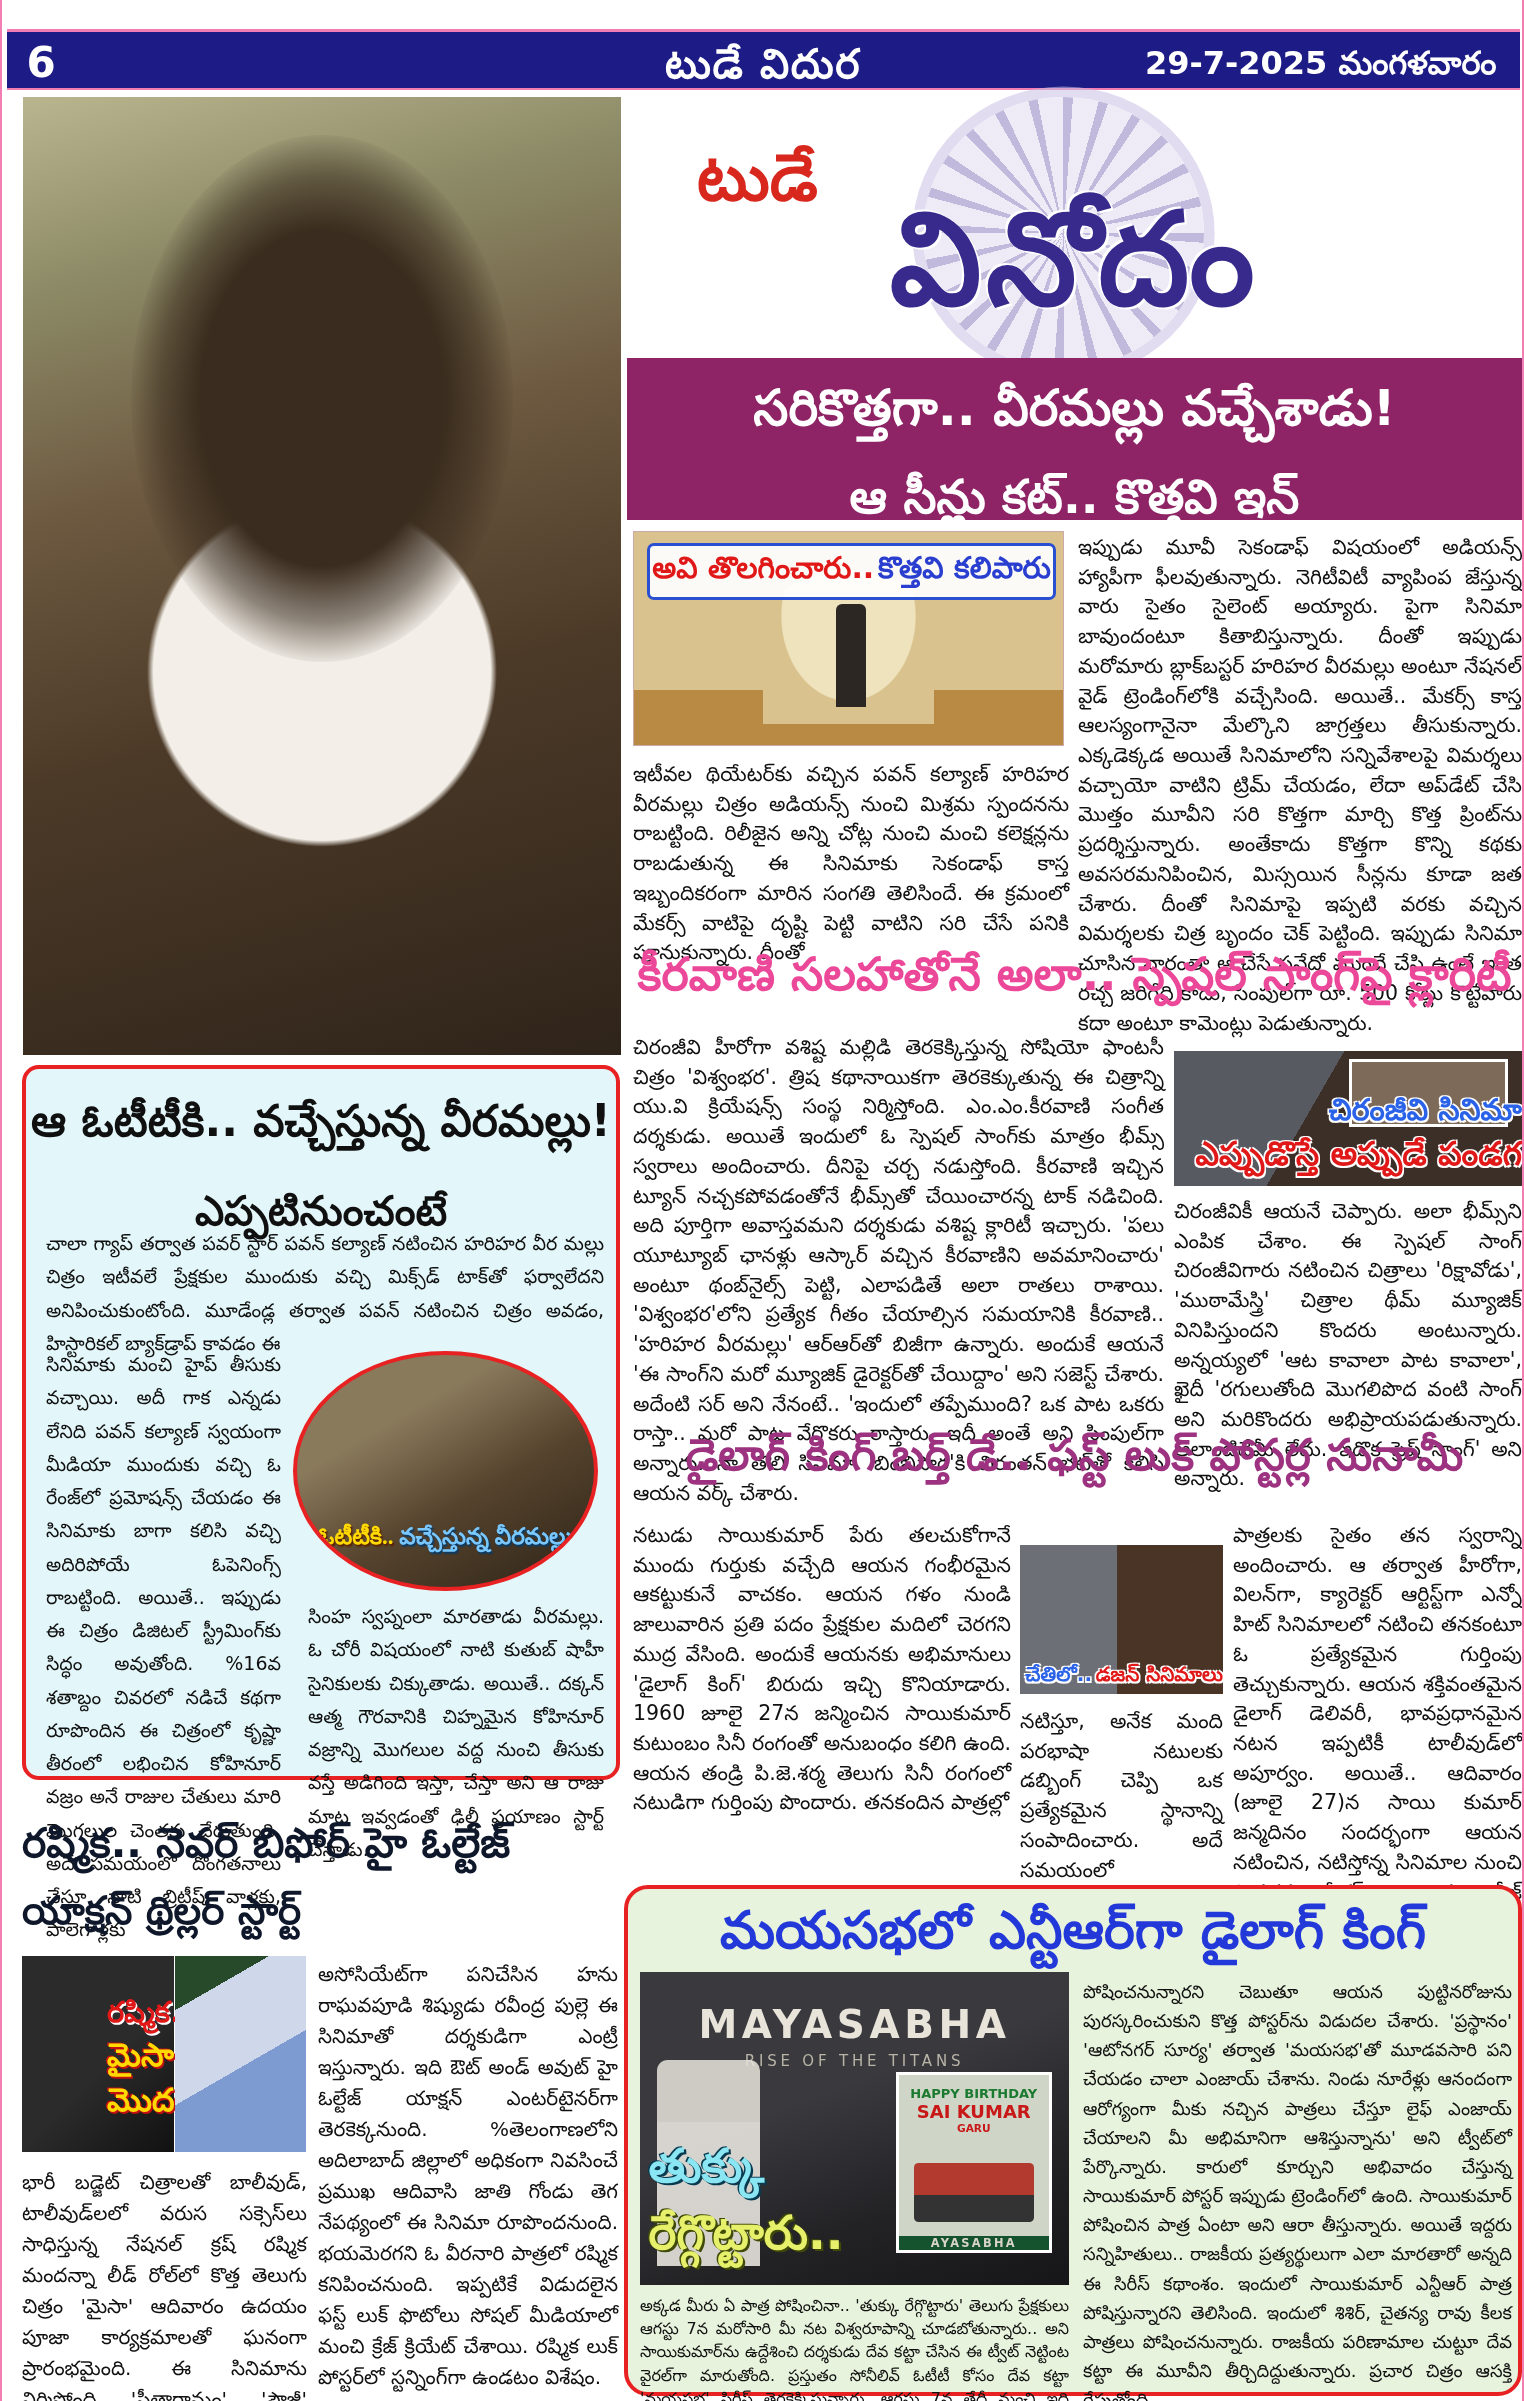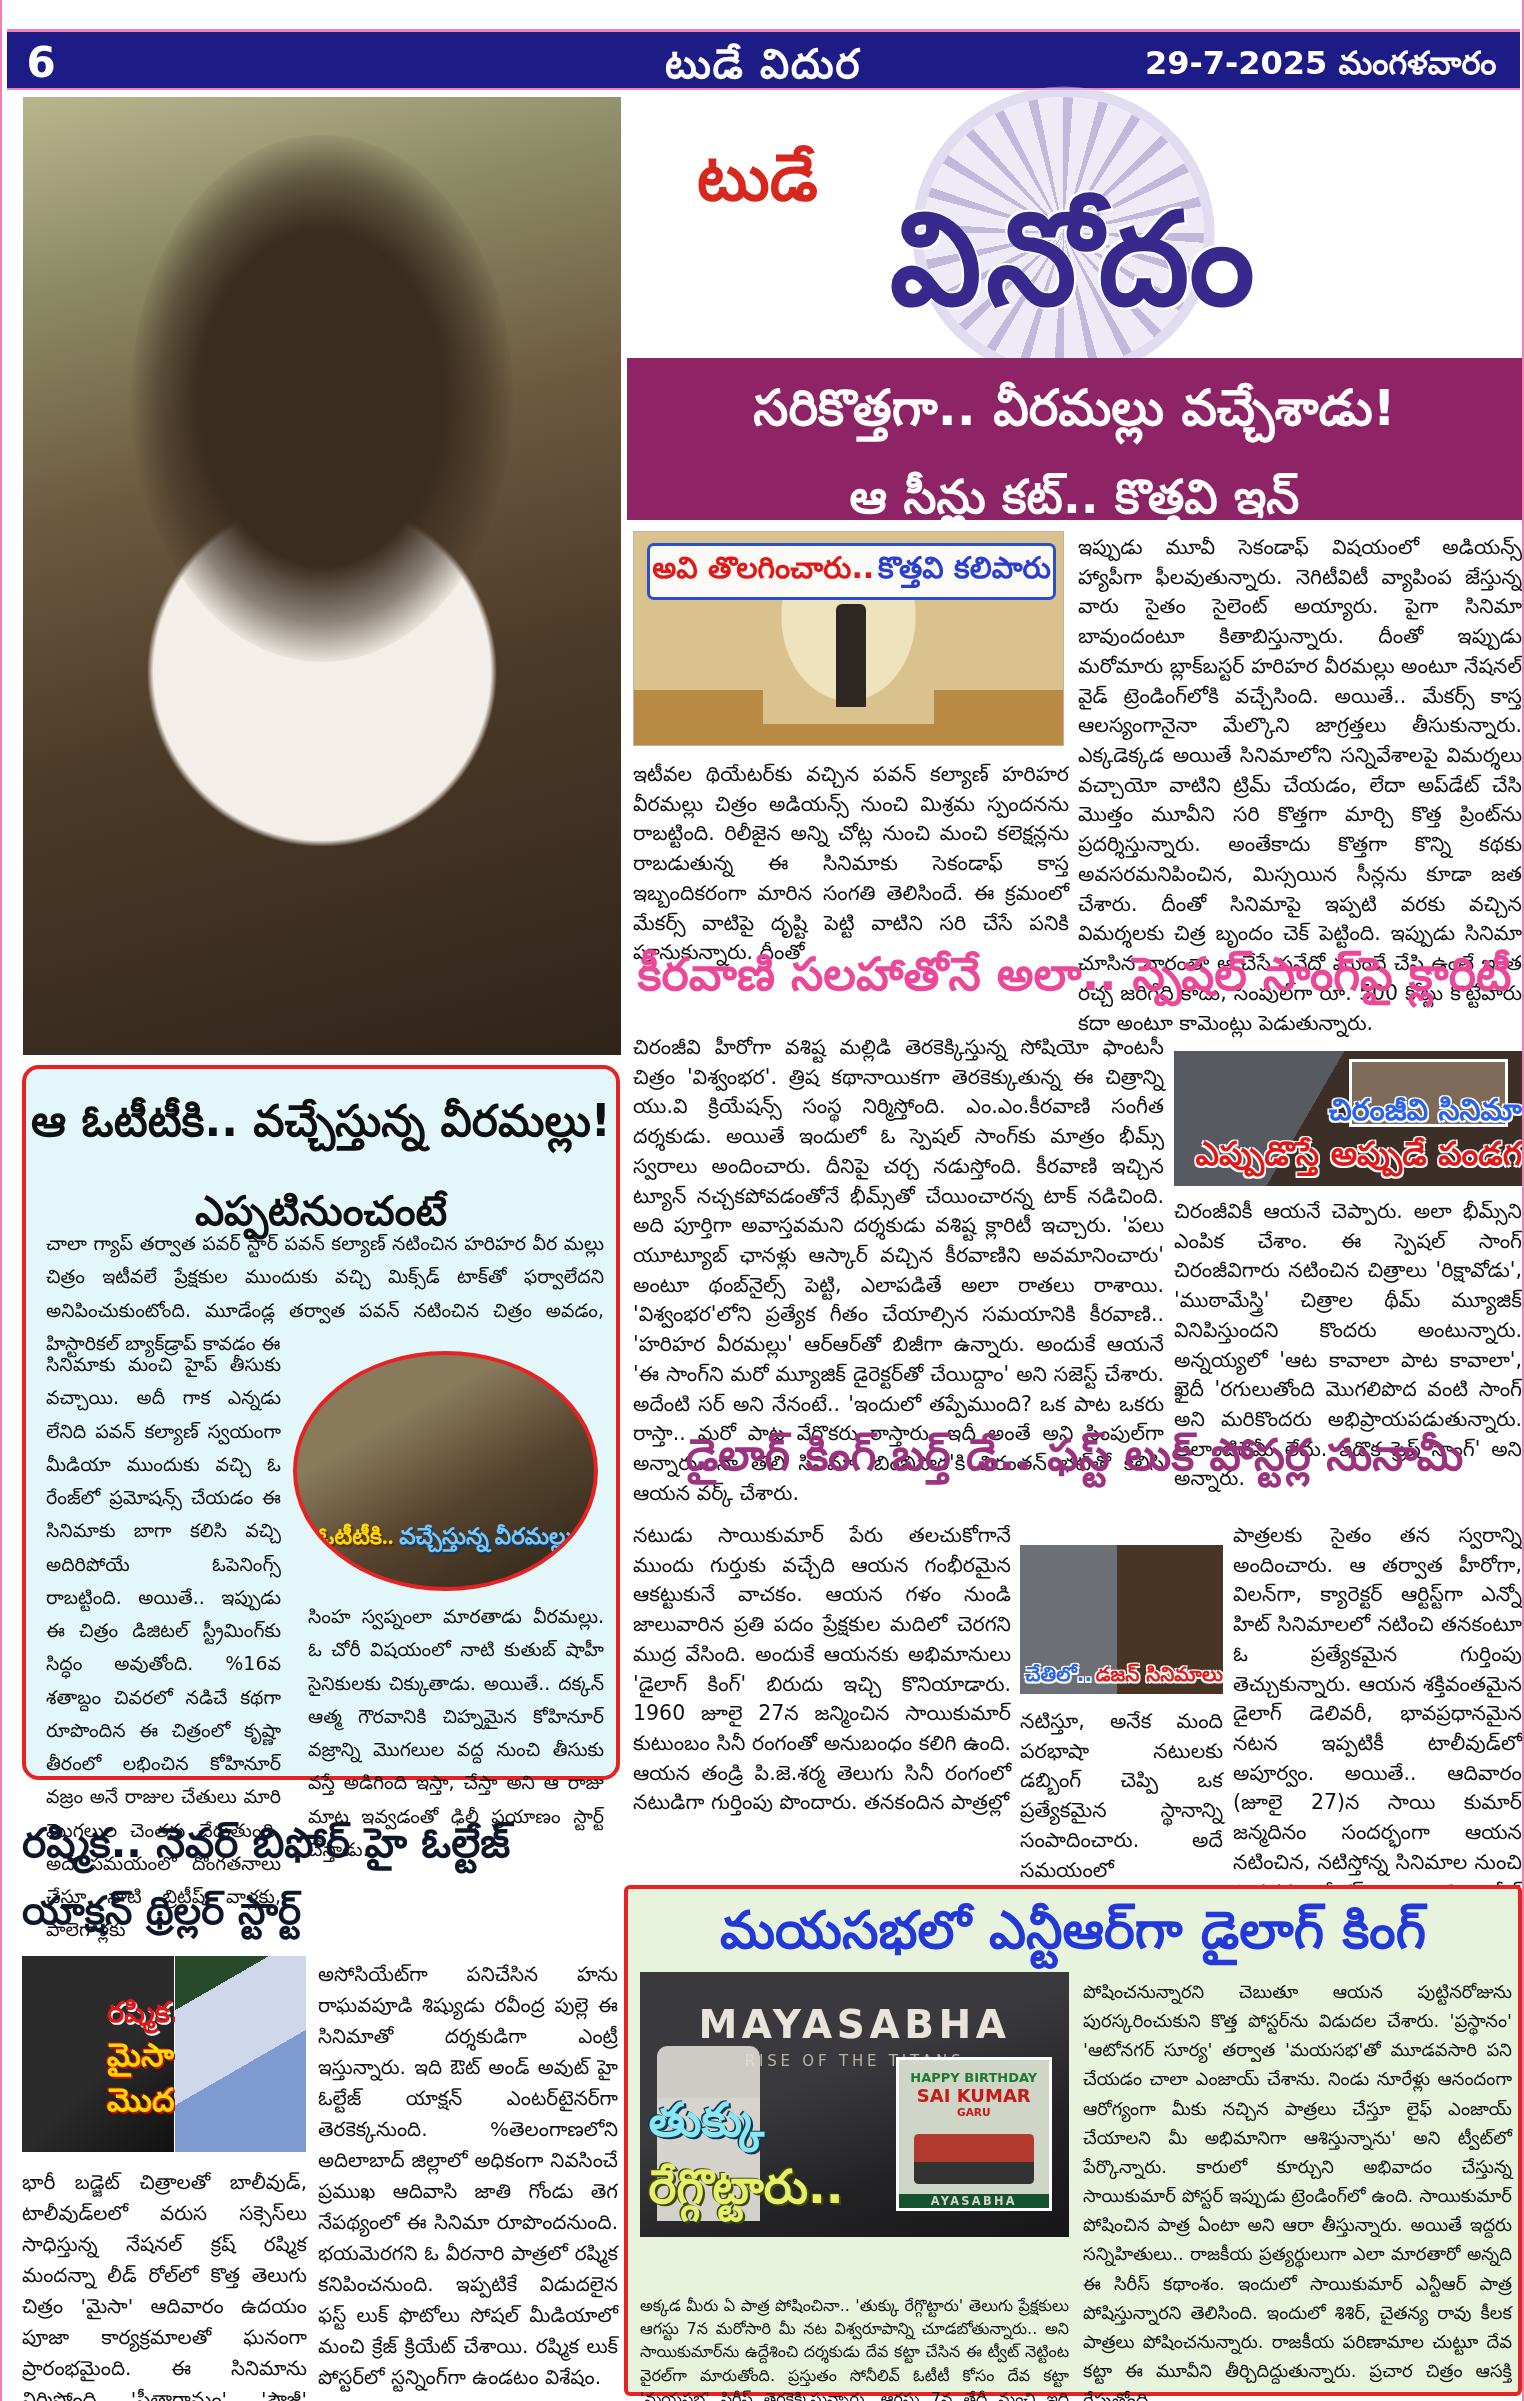--- a/index.html
+++ b/index.html
@@ -73,21 +73,21 @@
   
   .photo3{background:linear-gradient(90deg,#6d6f76 0 48%,#4a3425 48% 100%);}
 
   
   .photo4a{background:linear-gradient(135deg,#2b2b2b 0 55%,#111 100%);}
   .photo4b{background:linear-gradient(150deg,#274b2a 0 20%,#cfd8ea 20% 55%,#7d9bd0 55% 100%);}
   .rcap1{color:#e01818;font-size:29px;font-weight:bold;text-shadow:1.5px 1.5px 0 #fff;}
   .rcap2{color:#ffd900;font-size:32px;font-weight:bold;text-shadow:1.5px 1.5px 0 #c01010,-1.5px -1.5px 0 #c01010;}
 
   
-  .maya-box{background:#e7f3dc;border:4.6px solid #e82222;border-radius:6px;}
+  .maya-box{background:#e7f3dc;border:4.6px solid #e82222;border-radius:24px;}
   .maya-head{color:#2238d8;font-size:52px;font-weight:bold;text-align:center;padding-top:10.6px;}
   .poster{background:linear-gradient(160deg,#3a3a3e 0 40%,#232326 70%,#161618 100%);overflow:hidden;}
   .poster .ptitle{color:#e8e4da;font-size:39px;font-weight:bold;letter-spacing:4.6px;text-align:center;margin-top:30px;}
   .poster .psub{color:#b9b4a6;font-size:15px;letter-spacing:3.8px;text-align:center;margin-top:4.6px;}
   .poster .pinset{position:absolute;right:4%;top:32%;width:35%;height:56%;background:#cfd6c8;border:3px solid #fff;}
   .poster .pinset .hb{color:#1b7a2f;font-size:13px;font-weight:bold;text-align:center;margin-top:10.6px;}
   .poster .pinset .sk{color:#c81818;font-size:18px;font-weight:bold;text-align:center;}
   .poster .pinset .garu{color:#c81818;font-size:10.6px;font-weight:bold;text-align:center;}
   .poster .pinset .car{position:absolute;left:10%;bottom:16%;width:80%;height:34%;background:linear-gradient(#b23a2e 0 55%,#333 55% 100%);border-radius:4.6px;}
   .poster .pinset .pb{position:absolute;left:0;bottom:0;width:100%;background:#14532d;color:#d8d4c8;font-size:11.4px;font-weight:bold;letter-spacing:2.3px;text-align:center;padding:0 0;}
@@ -174,21 +174,21 @@
       <div class="rcap1">రష్మిక..</div>
       <div class="rcap2">మైసా మొదలైంది</div>
     </div>
   </div>
   <div class="abs photo4b" style="left:173px;top:1956px;width:131px;height:196px;"></div>
   <div class="abs body-txt sz2" style="left:20px;top:2167px;width:285px;height:228px;">భారీ బడ్జెట్ చిత్రాలతో బాలీవుడ్, టాలీవుడ్‌లలో వరుస సక్సెస్‌లు సాధిస్తున్న నేషనల్ క్రష్ రష్మిక మందన్నా లీడ్ రోల్‌లో కొత్త తెలుగు చిత్రం 'మైసా' ఆదివారం ఉదయం పూజా కార్యక్రమాలతో ఘనంగా ప్రారంభమైంది. ఈ సినిమాను నిర్మిస్తోంది. 'సీతారామం', 'ఫౌజీ' చిత్రాలకు</div>
   <div class="abs body-txt sz2" style="left:316px;top:1959px;width:300px;height:436px;">అసోసియేట్‌గా పనిచేసిన హను రాఘవపూడి శిష్యుడు రవీంద్ర పుల్లె ఈ సినిమాతో దర్శకుడిగా ఎంట్రీ ఇస్తున్నారు. ఇది ఔట్ అండ్ అవుట్ హై ఓల్టేజ్ యాక్షన్ ఎంటర్‌టైనర్‌గా తెరకెక్కనుంది. %తెలంగాణలోని అదిలాబాద్ జిల్లాలో అధికంగా నివసించే ప్రముఖ ఆదివాసి జాతి గోండు తెగ నేపథ్యంలో ఈ సినిమా రూపొందనుంది. భయమెరగని ఓ వీరనారి పాత్రలో రష్మిక కనిపించనుంది. ఇప్పటికే విడుదలైన ఫస్ట్ లుక్ ఫొటోలు సోషల్ మీడియాలో మంచి క్రేజ్ క్రియేట్ చేశాయి. రష్మిక లుక్ పోస్టర్‌లో స్టన్నింగ్‌గా ఉండటం విశేషం.</div>
 
   <div class="abs maya-box" style="left:622px;top:1885px;width:898px;height:511px;">
     <div class="maya-head">మయసభలో ఎన్టీఆర్‌గా డైలాగ్ కింగ్</div>
-    <div class="abs poster" style="left:12px;top:83px;width:429px;height:265px;">
+    <div class="abs poster" style="left:12px;top:83px;width:429px;height:313px;">
       <div class="man1"></div>
       <div class="ptitle">MAYASABHA</div>
       <div class="psub">RISE OF THE TITANS</div>
       <div class="pinset">
         <div class="hb">HAPPY BIRTHDAY</div>
         <div class="sk">SAI KUMAR</div>
         <div class="garu">GARU</div>
         <div class="car"></div>
         <div class="pb">AYASABHA</div>
       </div>

